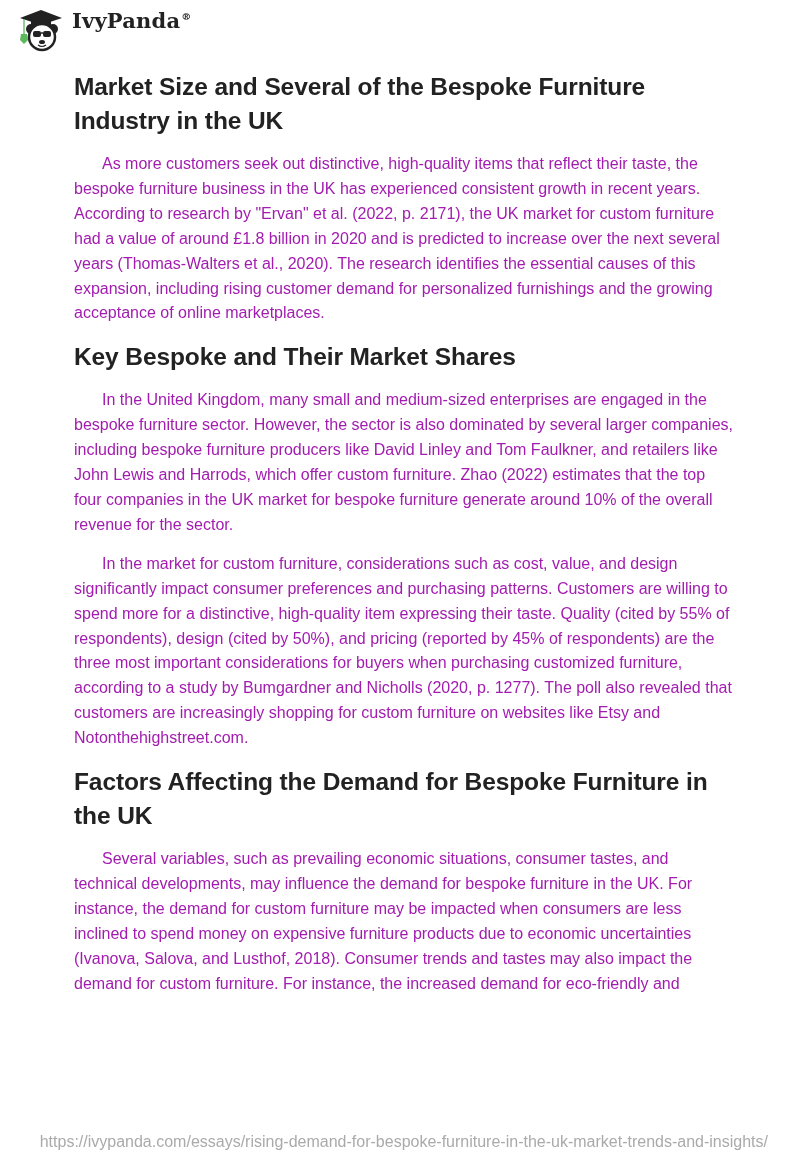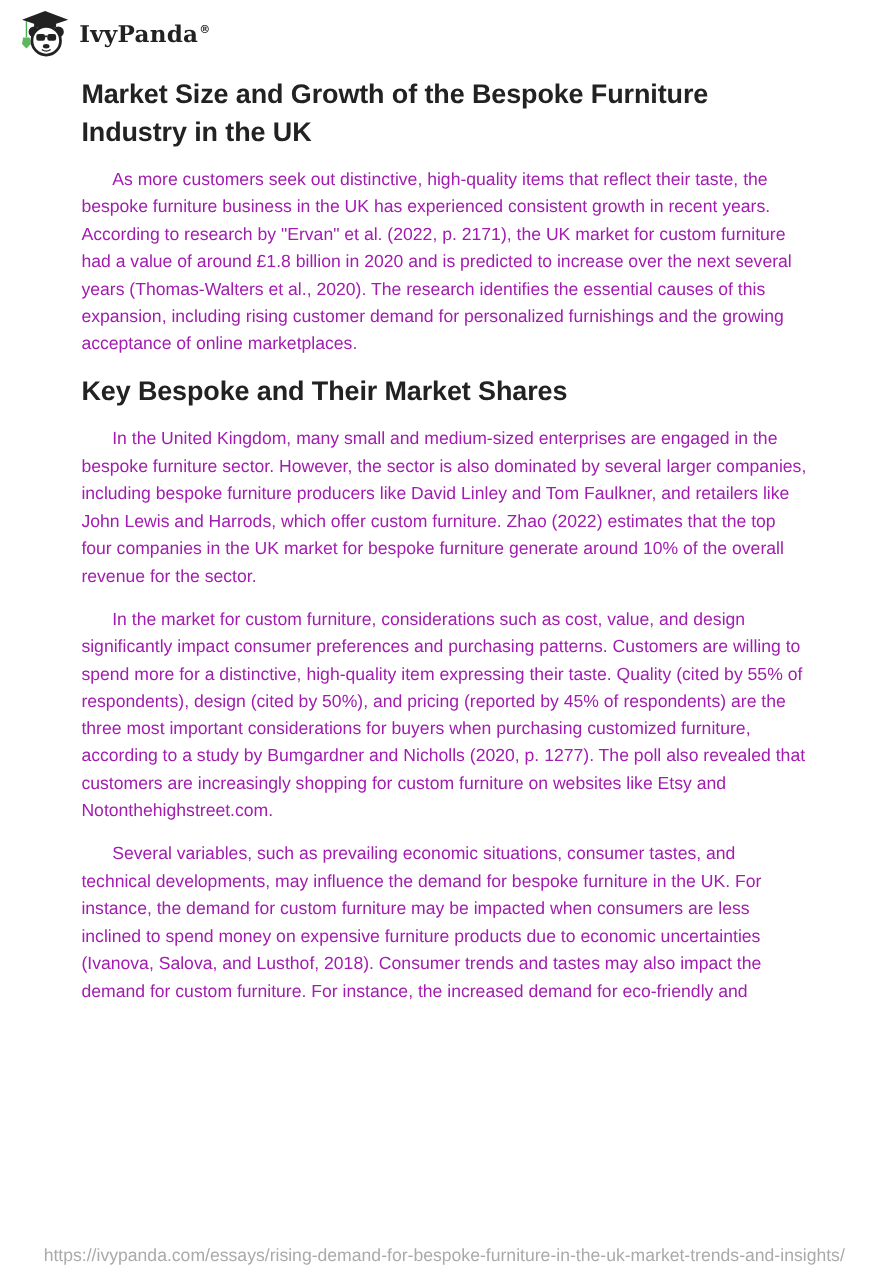--- a/index.html
+++ b/index.html
@@ -1,18 +1,18 @@
 <!DOCTYPE html>
 <html><head>
 <meta charset="utf-8">
 <style>
   html, body { margin: 0; padding: 0; background: #ffffff; }
   body { width: 800px; height: 1160px; position: relative; overflow: hidden; font-family: "Liberation Sans", sans-serif; color: #222; }
   .header { position: absolute; left: 0; top: 0; width: 800px; height: 60px; }
-  .logo { position: absolute; left: 18px; top: 8px; display: flex; align-items: center; }
+  .logo { position: absolute; left: 18px; top: 8px; display: flex; align-items: flex-start; }
   .logo svg { display: block; }
   .brand { font-family: "DejaVu Serif", "Liberation Serif", serif; font-weight: bold; font-size: 21px; color: #222; margin-left: 8px; letter-spacing: 0.2px; }
   .brand sup { font-size: 10px; vertical-align: super; margin-left: 1px; }
   .doc-title { position: absolute; right: 32px; top: 16px; font-size: 13px; color: #888; white-space: nowrap; }
   .content { position: absolute; left: 74px; top: 70px; width: 660px; }
   h2 { font-size: 24.5px; font-weight: bold; color: #222; line-height: 34px; margin: 0 0 14px 0; letter-spacing: -0.1px; }
   p { font-size: 16px; line-height: 24.9px; margin: 0 0 14px 0; color: #a21caf; text-indent: 28px; }
   .sec1 h2 { margin-top: 0; }
   .footer-url { position: absolute; right: 32px; top: 1133px; font-size: 16px; color: #aaa; white-space: nowrap; }
 </style>
@@ -37,28 +37,29 @@
       <line x1="23" y1="25" x2="25" y2="25" stroke="#222" stroke-width="1.5"></line>
       <ellipse cx="24" cy="34" rx="3" ry="2" fill="#222"></ellipse>
       <path d="M20,37 Q24,40 28,37" stroke="#222" stroke-width="1.2" fill="none"></path>
     </svg>
     <span class="brand"><span>IvyPanda</span><sup>®</sup></span>
   </div>
 </div>
 
 <div class="content">
   <section class="sec1">
-    <h2>Market Size and Growth of the Bespoke Furniture Industry in the UK</h2>
+    <h2>Market Size and Several of the Bespoke Furniture Industry in the UK</h2>
     <p>As more customers seek out distinctive, high-quality items that reflect their taste, the bespoke furniture business in the UK has experienced consistent growth in recent years. According to research by "Ervan" et al. (2022, p. 2171), the UK market for custom furniture had a value of around £1.8 billion in 2020 and is predicted to increase over the next several years (Thomas-Walters et al., 2020). The research identifies the essential causes of this expansion, including rising customer demand for personalized furnishings and the growing acceptance of online marketplaces.</p>
   </section>
   <section>
     <h2>Key Bespoke and Their Market Shares</h2>
     <p>In the United Kingdom, many small and medium-sized enterprises are engaged in the bespoke furniture sector. However, the sector is also dominated by several larger companies, including bespoke furniture producers like David Linley and Tom Faulkner, and retailers like John Lewis and Harrods, which offer custom furniture. Zhao (2022) estimates that the top four companies in the UK market for bespoke furniture generate around 10% of the overall revenue for the sector.</p>
   </section>
   <section>
     <p>In the market for custom furniture, considerations such as cost, value, and design significantly impact consumer preferences and purchasing patterns. Customers are willing to spend more for a distinctive, high-quality item expressing their taste. Quality (cited by 55% of respondents), design (cited by 50%), and pricing (reported by 45% of respondents) are the three most important considerations for buyers when purchasing customized furniture, according to a study by Bumgardner and Nicholls (2020, p. 1277). The poll also revealed that customers are increasingly shopping for custom furniture on websites like Etsy and Notonthehighstreet.com.</p>
   </section>
   <section>
+    <h2>Factors Affecting the Demand for Bespoke Furniture in the UK</h2>
     <p>Several variables, such as prevailing economic situations, consumer tastes, and technical developments, may influence the demand for bespoke furniture in the UK. For instance, the demand for custom furniture may be impacted when consumers are less inclined to spend money on expensive furniture products due to economic uncertainties (Ivanova, Salova, and Lusthof, 2018). Consumer trends and tastes may also impact the demand for custom furniture. For instance, the increased demand for eco-friendly and</p>
   </section>
 </div>
 
 <div class="footer-url">https://ivypanda.com/essays/rising-demand-for-bespoke-furniture-in-the-uk-market-trends-and-insights/</div>
 
 </body></html>

